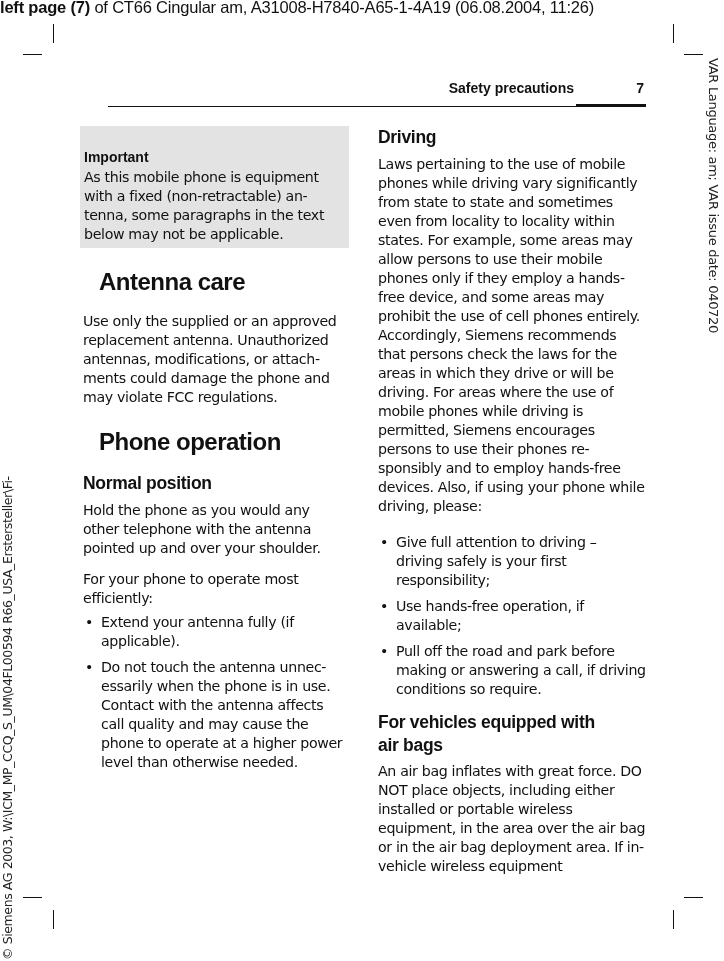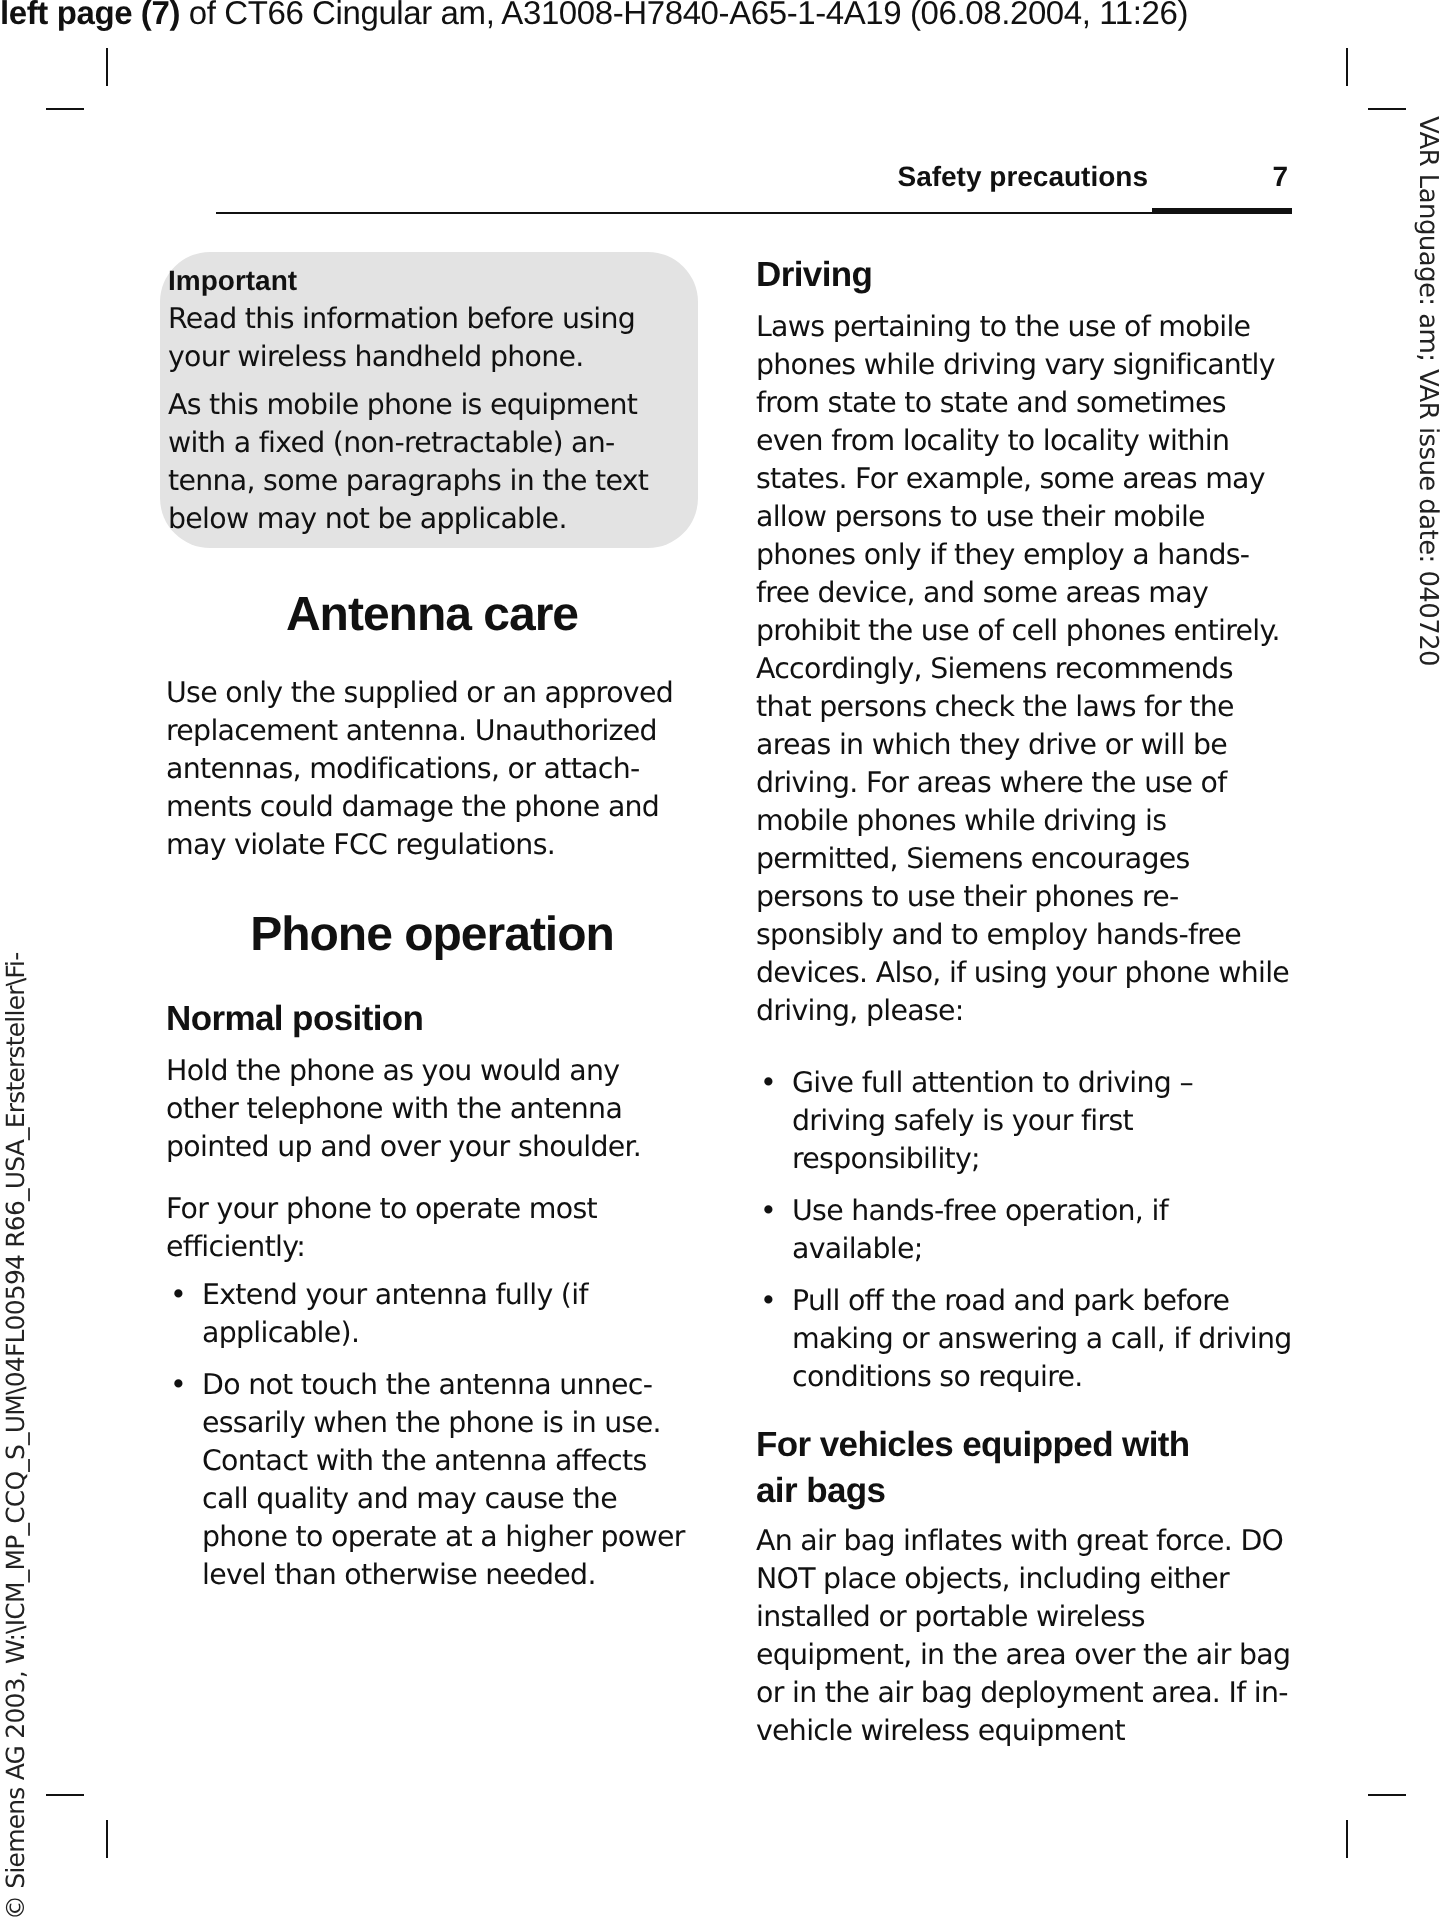--- a/index.html
+++ b/index.html
@@ -40,27 +40,27 @@
   }
   .header .rule { position: absolute; left: 0; right: 0; top: 30px; height: 1px; background: #111; }
   .header .rule-thick { position: absolute; right: 0; width: 70px; top: 28px; height: 3px; background: #111; }
 
   .col { position: absolute; top: 126px; }
   .col-left { left: 83px; width: 266px; }
   .col-right { left: 378px; width: 268px; }
 
   p, li { font-size: 14.2px; line-height: 19px; margin: 0; letter-spacing: -0.35px; }
   .note {
-    background: #e3e3e3; padding: 5px 4px 4px 4px; margin-left: -3px; border-radius: 25px;
+    background: #e3e3e3; padding: 22px 4px 4px 4px; margin-left: -3px;
   }
   .note .hd { font-family: "Liberation Sans", sans-serif; font-weight: bold; font-size: 14px; line-height: 18px; margin-bottom: 2px; }
   .note p + p { margin-top: 5px; }
   h1 {
     font-family: "Liberation Sans", sans-serif; font-weight: bold; font-size: 24px;
-    margin: 16px; line-height: 28px; letter-spacing: -0.5px; text-align: center;
+    margin: 16px; line-height: 28px; letter-spacing: -0.5px;
   }
   h2 {
     font-family: "Liberation Sans", sans-serif; font-weight: bold; font-size: 17.5px;
     margin: 0; line-height: 23px; letter-spacing: -0.3px;
   }
   h3 {
     font-family: "Liberation Sans", sans-serif; font-weight: bold; font-size: 14px;
     margin: 0; line-height: 18px; letter-spacing: -0.3px;
   }
   ul { list-style: none; margin: 0; padding: 0; }
@@ -88,21 +88,20 @@
 <div class="header">
   <span class="title">Safety precautions</span>
   <span class="pageno">7</span>
   <div class="rule"></div>
   <div class="rule-thick"></div>
 </div>
 
 <div class="col col-left">
   <div class="note">
     <div class="hd">Important</div>
-    <p>Read this information before using your wireless handheld phone.</p>
     <p>As this mobile phone is equipment with a fixed (non-retractable) an­tenna, some paragraphs in the text below may not be applicable.</p>
   </div>
 
   <h1 style="margin-top:20px;">Antenna care</h1>
   <p style="margin-top:5px;">Use only the supplied or an approved replacement antenna. Unauthorized antennas, modifications, or attach­ments could damage the phone and may violate FCC regulations.</p>
 
   <h1 style="margin-top:21px;">Phone operation</h1>
 
   <h2 style="margin-top:12px;">Normal position</h2>
   <p style="margin-top:6px;">Hold the phone as you would any other telephone with the antenna pointed up and over your shoulder.</p>

